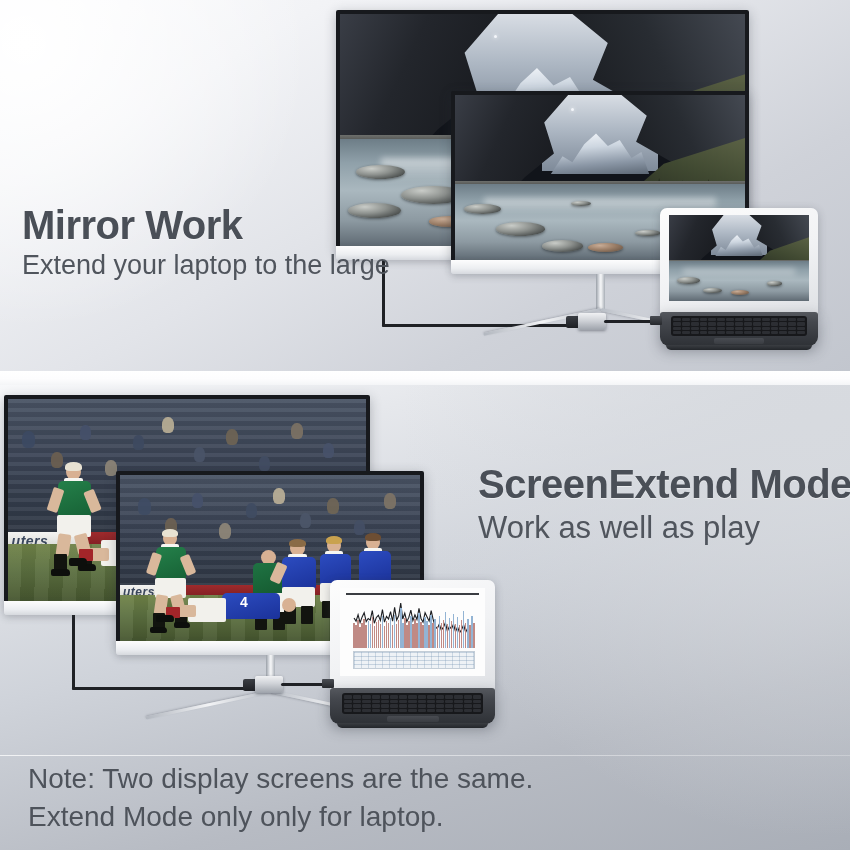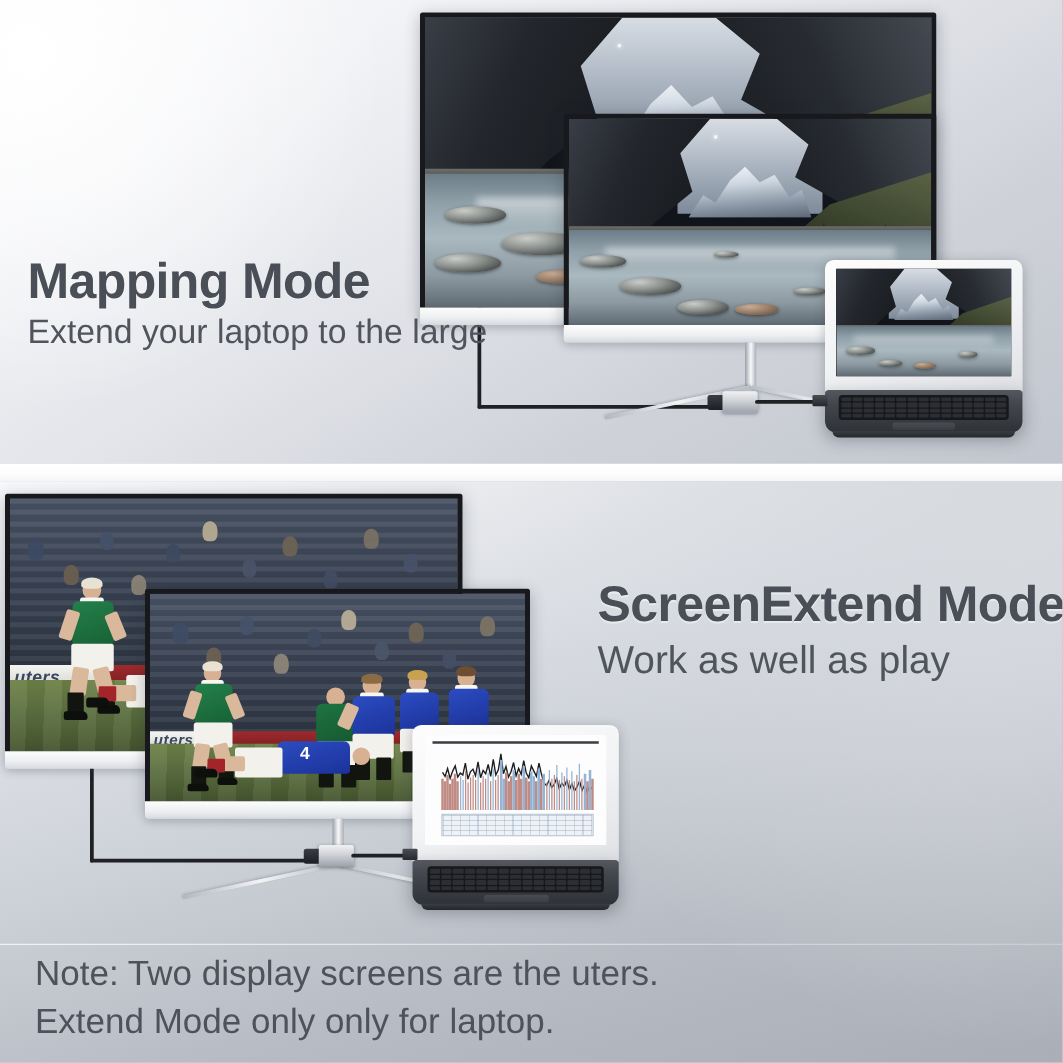--- a/index.html
+++ b/index.html
@@ -412,21 +412,21 @@
         <div class="trackpad" style="left:54px;top:26px;width:50px;height:6px;"></div>
         <div class="basefront"></div>
       </div>
     </div>
 
     <div class="adapter-dark" style="left:566px;top:316px;width:14px;height:12px;"></div>
     <div class="adapter" style="left:578px;top:313px;width:28px;height:17px;"></div>
     <div class="cable h" style="left:604px;top:320px;width:56px;"></div>
     <div class="plug" style="left:650px;top:316px;width:12px;height:9px;"></div>
 
-    <div class="headline" id="mirror-title">Mapping Mode</div>
+    <div class="headline" id="mirror-title">Mirror Work</div>
     <div class="subline" id="mirror-sub">Extend your laptop to the large</div>
   </div>
 
   <div class="panel" id="divider"></div>
 
   <div class="panel" id="panel-bottom">
 
     <div class="cable v" style="left:72px;top:215px;height:90px;"></div>
     <div class="cable h" style="left:72px;top:302px;width:175px;"></div>
 
@@ -715,18 +715,18 @@
 
     <div class="adapter-dark" style="left:243px;top:294px;width:14px;height:12px;"></div>
     <div class="adapter" style="left:255px;top:291px;width:28px;height:17px;"></div>
     <div class="cable h" style="left:281px;top:298px;width:48px;"></div>
     <div class="plug" style="left:322px;top:294px;width:12px;height:9px;"></div>
 
     <div class="headline" style="left:478px;top:77px;font-size:40px;">ScreenExtend Mode</div>
     <div class="subline" style="left:478px;top:125px;font-size:31px;">Work as well as play</div>
 
     <div id="note" style="top:375px;">
-      <div>Note: Two display screens are the uters.</div>
+      <div>Note: Two display screens are the same.</div>
       <div>Extend Mode only only for laptop.</div>
     </div>
   </div>
 
 </div>
 
 </body></html>

